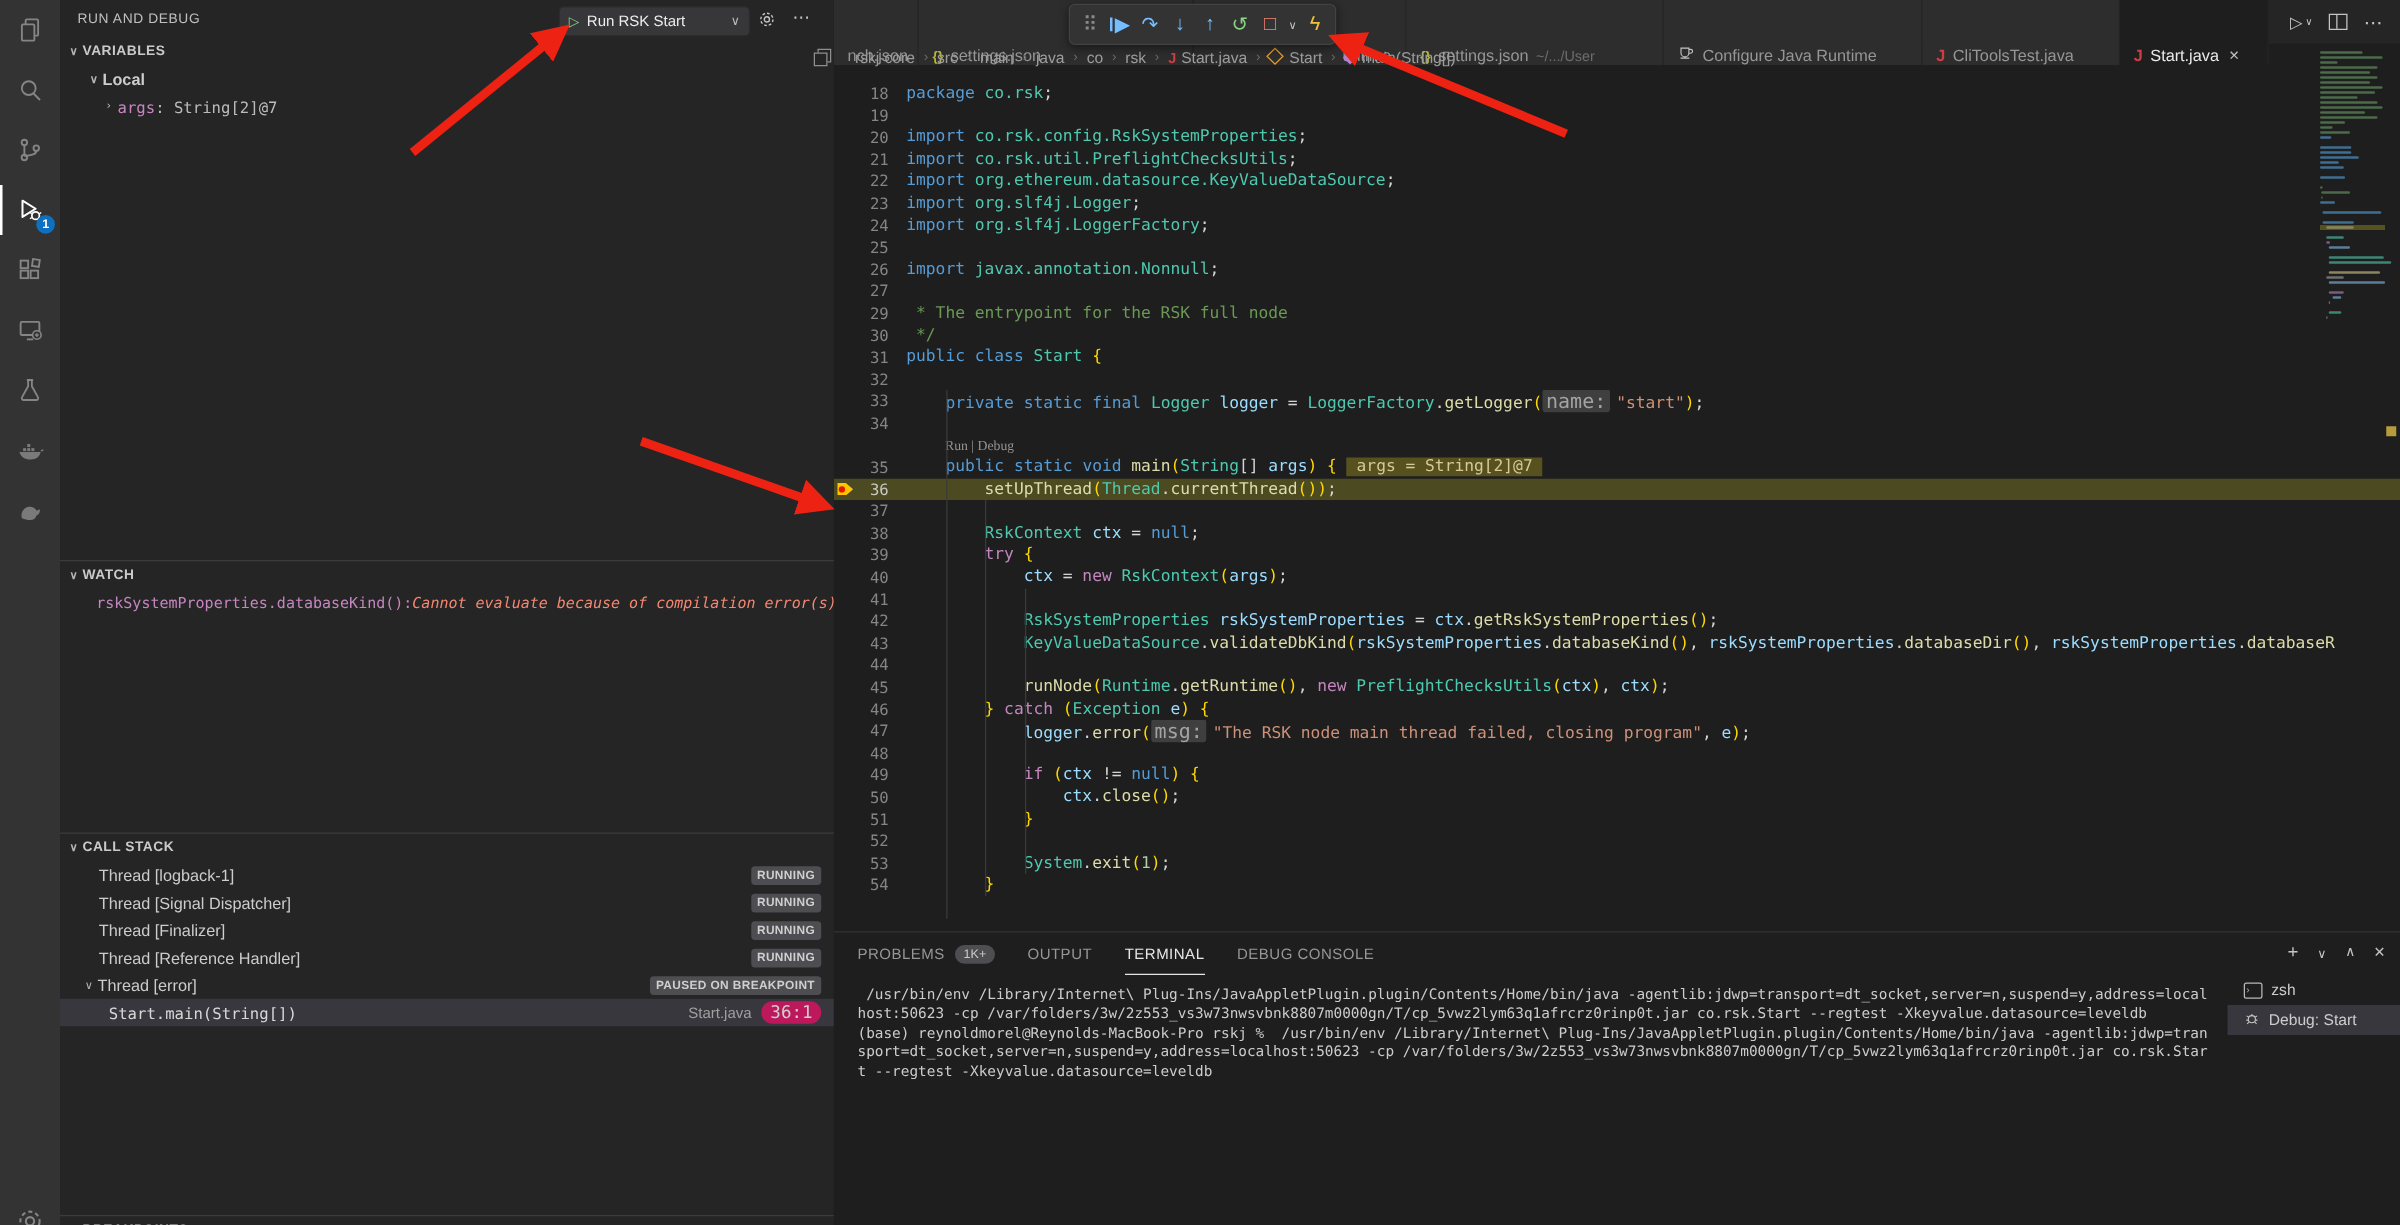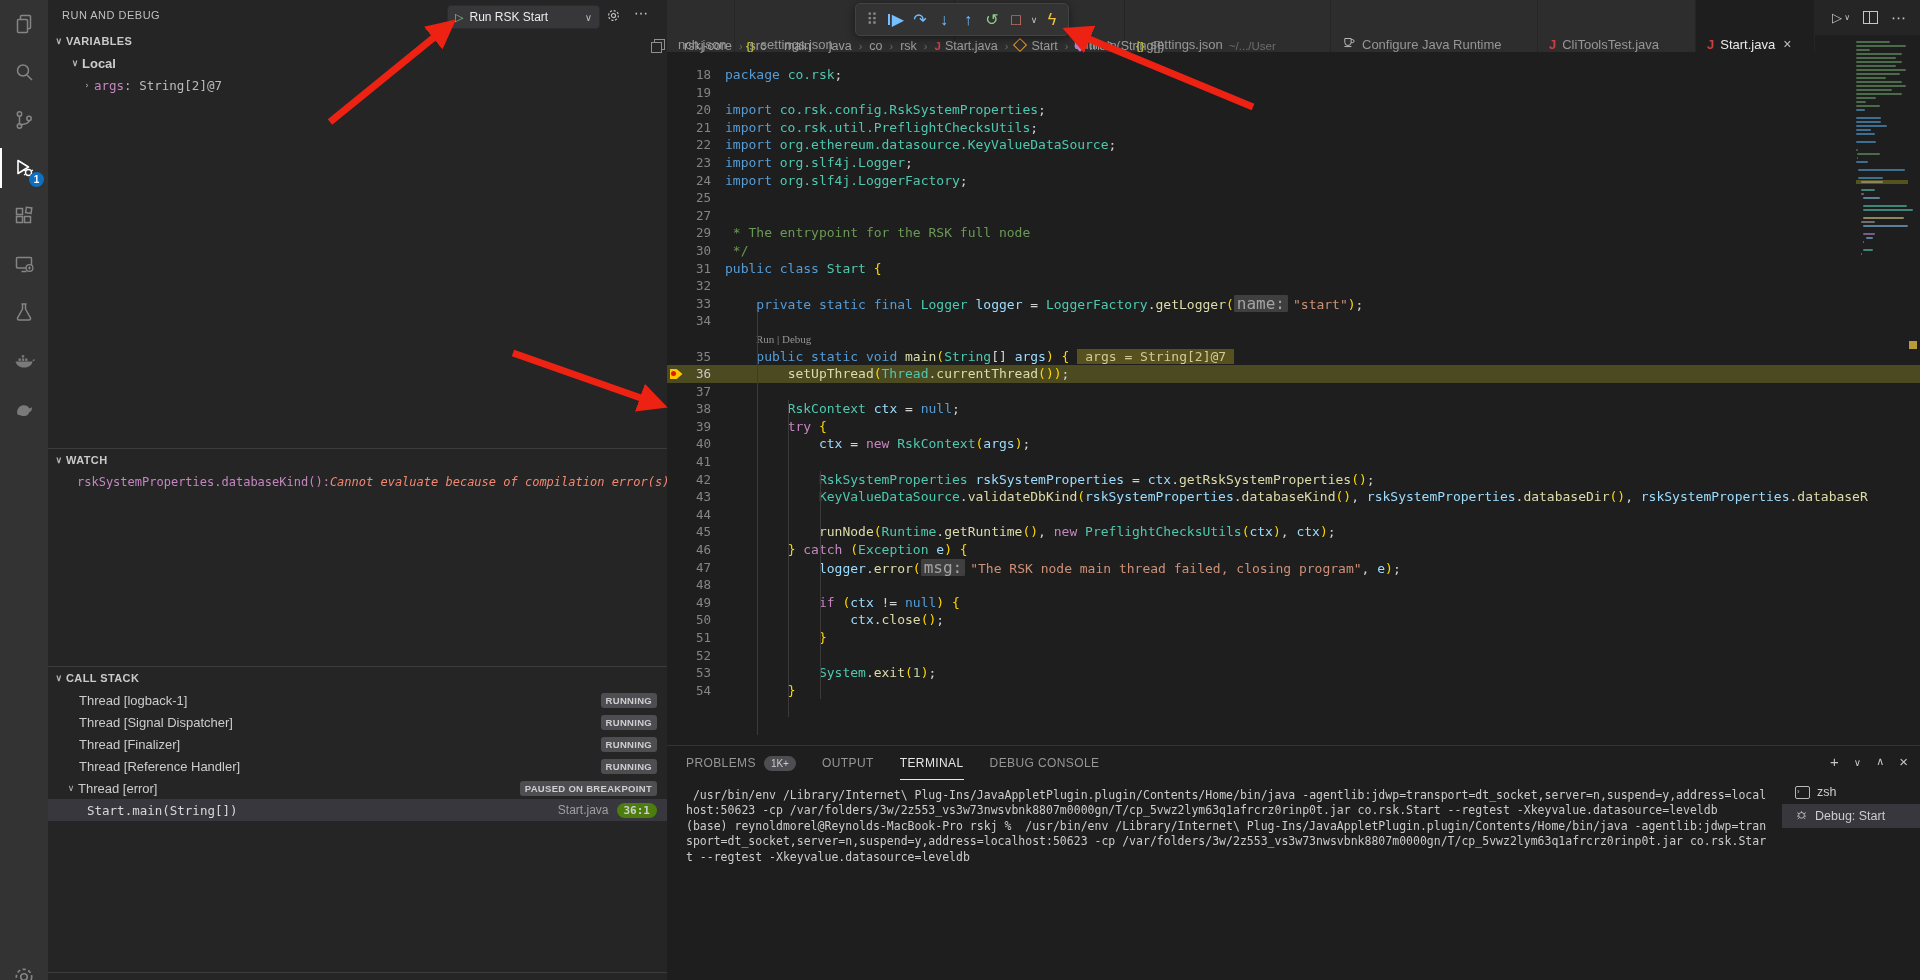--- a/index.html
+++ b/index.html
@@ -21,21 +21,21 @@
   #run-config .lbl{flex:1;font-size:12px;color:#ececec;white-space:nowrap;}
   #run-config .chev{color:#bbbbbb;font-size:10px;}
   .hdr-ico{position:absolute;top:8px;color:#c5c5c5;cursor:pointer;}
   .sec{position:absolute;left:0;right:0;}
   .sec-hd{height:22px;display:flex;align-items:center;font-size:11px;font-weight:700;letter-spacing:.4px;color:#cacaca;cursor:pointer;}
   .sec-hd .tw{width:14px;text-align:center;font-size:9px;margin-left:4px;color:#b5b5b5;}
   .sec-bt{border-top:1px solid #3c3c3c;}
   .row22{height:22px;display:flex;align-items:center;font-size:13px;color:#cccccc;cursor:pointer;white-space:nowrap;}
   .badge{background:#4d4d52;color:#cfcfcf;font-size:9.5px;font-weight:700;letter-spacing:.3px;border-radius:3px;
     padding:2px 5px;margin-left:auto;margin-right:10px;}
-  .pill{background:#4d7c0f;color:#cfcfcf;font-size:11px;border-radius:9px;padding:1px 7px;font-weight:bold;}
+  .pill{background:#be185d;color:#cfcfcf;font-size:14px;border-radius:9px;padding:1px 7px;}
   .tw-dim{color:#b5b5b5;font-size:9px;width:14px;text-align:center;}
   
   #editor{position:absolute;left:667px;top:0;width:1253px;height:745px;background:#1e1e1e;}
   #tabbar{height:35px;background:#252526;display:flex;}
   .tab{display:flex;align-items:flex-end;gap:6px;padding:0 11px;box-sizing:border-box;height:52px;background:#2d2d2d;
     color:#969696;font-size:13px;border-right:1px solid #252526;cursor:pointer;overflow:hidden;white-space:nowrap;}
   .tab.active{background:#1e1e1e;color:#eaeaea;}
   .tab:nth-child(1){width:68px;}.tab:nth-child(2){width:220px;}
   .tab:nth-child(3){width:170px;justify-content:flex-end;}
   .tab:nth-child(4){width:206px;}.tab:nth-child(5){width:207px;}
@@ -327,20 +327,21 @@
     <div class="iguide" style="left:121px;top:343px;height:317px;"></div>
     <div class="iguide" style="left:153px;top:414px;height:228px;"></div>
   <div class="crow"><span class="gut-icon"></span><span class="gut-num">18</span><span class="ctext"><span class="tok-k">package</span><span class="tok-p"> </span><span class="tok-t">co.rsk</span><span class="tok-p">;</span></span></div>
       <div class="crow"><span class="gut-icon"></span><span class="gut-num">19</span><span class="ctext"></span></div>
       <div class="crow"><span class="gut-icon"></span><span class="gut-num">20</span><span class="ctext"><span class="tok-k">import</span><span class="tok-p"> </span><span class="tok-t">co.rsk.config.RskSystemProperties</span><span class="tok-p">;</span></span></div>
       <div class="crow"><span class="gut-icon"></span><span class="gut-num">21</span><span class="ctext"><span class="tok-k">import</span><span class="tok-p"> </span><span class="tok-t">co.rsk.util.PreflightChecksUtils</span><span class="tok-p">;</span></span></div>
       <div class="crow"><span class="gut-icon"></span><span class="gut-num">22</span><span class="ctext"><span class="tok-k">import</span><span class="tok-p"> </span><span class="tok-t">org.ethereum.datasource.KeyValueDataSource</span><span class="tok-p">;</span></span></div>
       <div class="crow"><span class="gut-icon"></span><span class="gut-num">23</span><span class="ctext"><span class="tok-k">import</span><span class="tok-p"> </span><span class="tok-t">org.slf4j.Logger</span><span class="tok-p">;</span></span></div>
       <div class="crow"><span class="gut-icon"></span><span class="gut-num">24</span><span class="ctext"><span class="tok-k">import</span><span class="tok-p"> </span><span class="tok-t">org.slf4j.LoggerFactory</span><span class="tok-p">;</span></span></div>
       <div class="crow"><span class="gut-icon"></span><span class="gut-num">25</span><span class="ctext"></span></div>
+      <div class="crow"><span class="gut-icon"></span><span class="gut-num">26</span><span class="ctext"><span class="tok-k">import</span><span class="tok-p"> </span><span class="tok-t">javax.annotation.Nonnull</span><span class="tok-p">;</span></span></div>
       <div class="crow"><span class="gut-icon"></span><span class="gut-num">27</span><span class="ctext"></span></div>
       <div class="crow"><span class="gut-icon"></span><span class="gut-num">29</span><span class="ctext"><span class="tok-m"> * The entrypoint for the RSK full node</span></span></div>
       <div class="crow"><span class="gut-icon"></span><span class="gut-num">30</span><span class="ctext"><span class="tok-m"> */</span></span></div>
       <div class="crow"><span class="gut-icon"></span><span class="gut-num">31</span><span class="ctext"><span class="tok-k">public</span><span class="tok-p"> </span><span class="tok-k">class</span><span class="tok-p"> </span><span class="tok-t">Start</span><span class="tok-p"> </span><span class="tok-b">{</span></span></div>
       <div class="crow"><span class="gut-icon"></span><span class="gut-num">32</span><span class="ctext"></span></div>
       <div class="crow"><span class="gut-icon"></span><span class="gut-num">33</span><span class="ctext"><span class="tok-p">    </span><span class="tok-k">private</span><span class="tok-p"> </span><span class="tok-k">static</span><span class="tok-p"> </span><span class="tok-k">final</span><span class="tok-p"> </span><span class="tok-t">Logger</span><span class="tok-p"> </span><span class="tok-v">logger</span><span class="tok-p"> = </span><span class="tok-t">LoggerFactory</span><span class="tok-p">.</span><span class="tok-f">getLogger</span><span class="tok-b">(</span><span class="hint">name:</span><span class="tok-s">"start"</span><span class="tok-b">)</span><span class="tok-p">;</span></span></div>
       <div class="crow"><span class="gut-icon"></span><span class="gut-num">34</span><span class="ctext"></span></div>
       <div class="crow"><span class="gut-icon"></span><span class="gut-num"></span><span class="ctext"><span class="lens">Run | Debug</span></span></div>
       <div class="crow"><span class="gut-icon"></span><span class="gut-num">35</span><span class="ctext"><span class="tok-p">    </span><span class="tok-k">public</span><span class="tok-p"> </span><span class="tok-k">static</span><span class="tok-p"> </span><span class="tok-k">void</span><span class="tok-p"> </span><span class="tok-f">main</span><span class="tok-b">(</span><span class="tok-t">String</span><span class="tok-p">[]</span><span class="tok-p"> </span><span class="tok-v">args</span><span class="tok-b">)</span><span class="tok-p"> </span><span class="tok-b">{</span><span class="ival"> args = String[2]@7 </span></span></div>
       <div class="crow current"><span class="gut-icon"><span class="dbg-pointer"><span class="dot"></span></span></span><span class="gut-num">36</span><span class="ctext"><span class="tok-p">        </span><span class="tok-f">setUpThread</span><span class="tok-b">(</span><span class="tok-t">Thread</span><span class="tok-p">.</span><span class="tok-f">currentThread</span><span class="tok-b">()</span><span class="tok-b">)</span><span class="tok-p">;</span></span></div>

